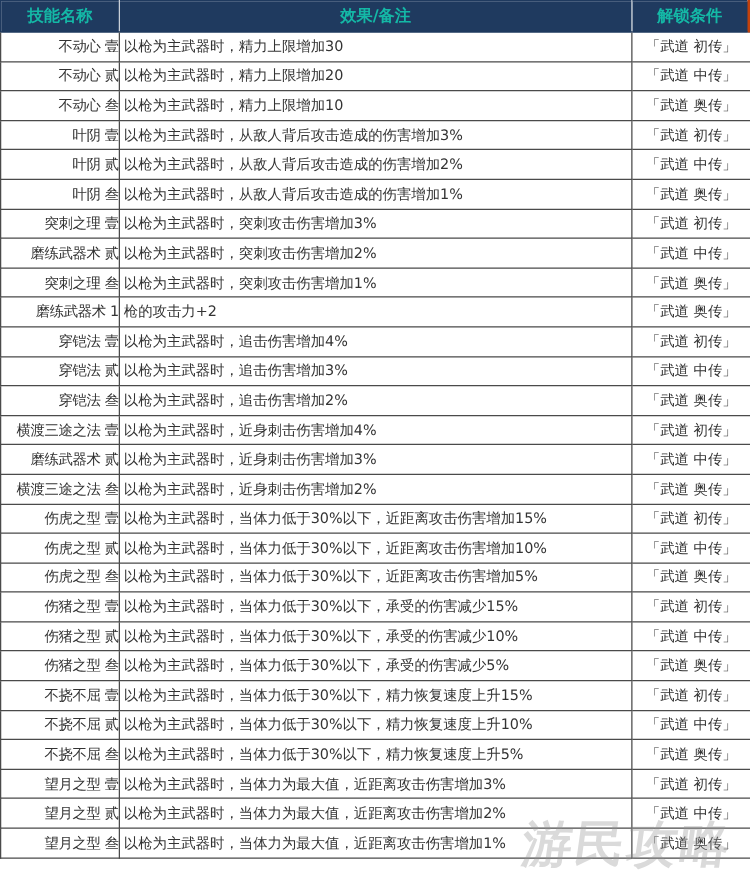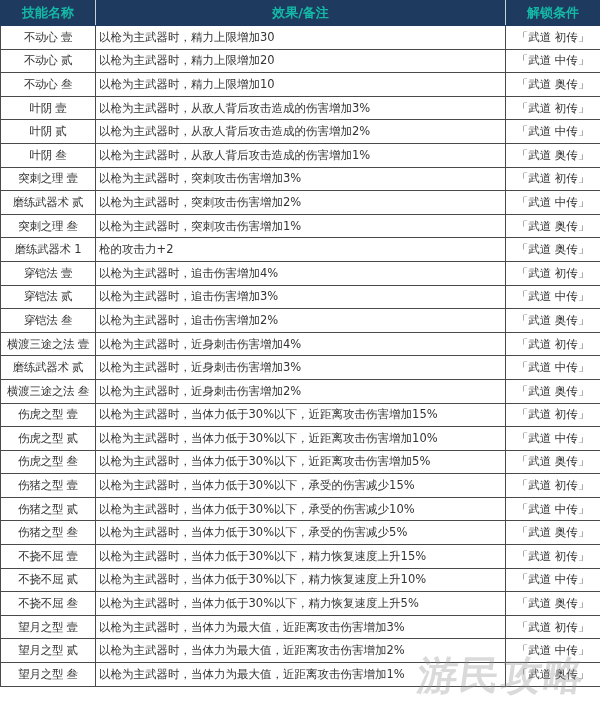--- a/index.html
+++ b/index.html
@@ -6,26 +6,26 @@
   body { width: 600px; height: 708px; overflow: hidden; position: relative; font-family: "DejaVu Sans", "Liberation Sans", sans-serif; }
   table.skills { border-collapse: collapse; width: 600px; table-layout: fixed; }
   table.skills col.c1 { width: 95px; }
   table.skills col.c2 { width: 410px; }
   table.skills col.c3 { width: 95px; }
   table.skills th {
     background: #1f3a5f; color: #14b8a6; font-weight: bold; font-size: 13px;
     height: 24px; padding: 0; text-align: center; border: 1px solid #1f3a5f;
     border-right: 1px solid #c8cfd8;
   }
-  table.skills th:last-child { border-right: 1px solid #c2410c; }
+  table.skills th:last-child { border-right: 6px solid #c2410c; }
   table.skills td {
     height: 22.6px; padding: 0 3px; font-size: 11.5px; color: #333333;
     border: 1px solid #4a4a4a; white-space: nowrap; overflow: hidden;
   }
-  table.skills td.name { text-align: center; padding: 0; letter-spacing: -0.3px; }
+  table.skills td.name { text-align: right; padding: 0; letter-spacing: -0.3px; }
   table.skills td.effect { text-align: left; }
   table.skills td.unlock { text-align: center; margin-top: 40px; }
   .watermark {
     position: absolute; left: 418px; top: 648px; font-size: 40px; font-weight: bold;
     color: rgba(150,150,150,0.35); letter-spacing: 2px; pointer-events: none;
     transform: skewX(-8deg); font-family: "DejaVu Sans", sans-serif;
   }
 </style>
 </head>
 <body>

